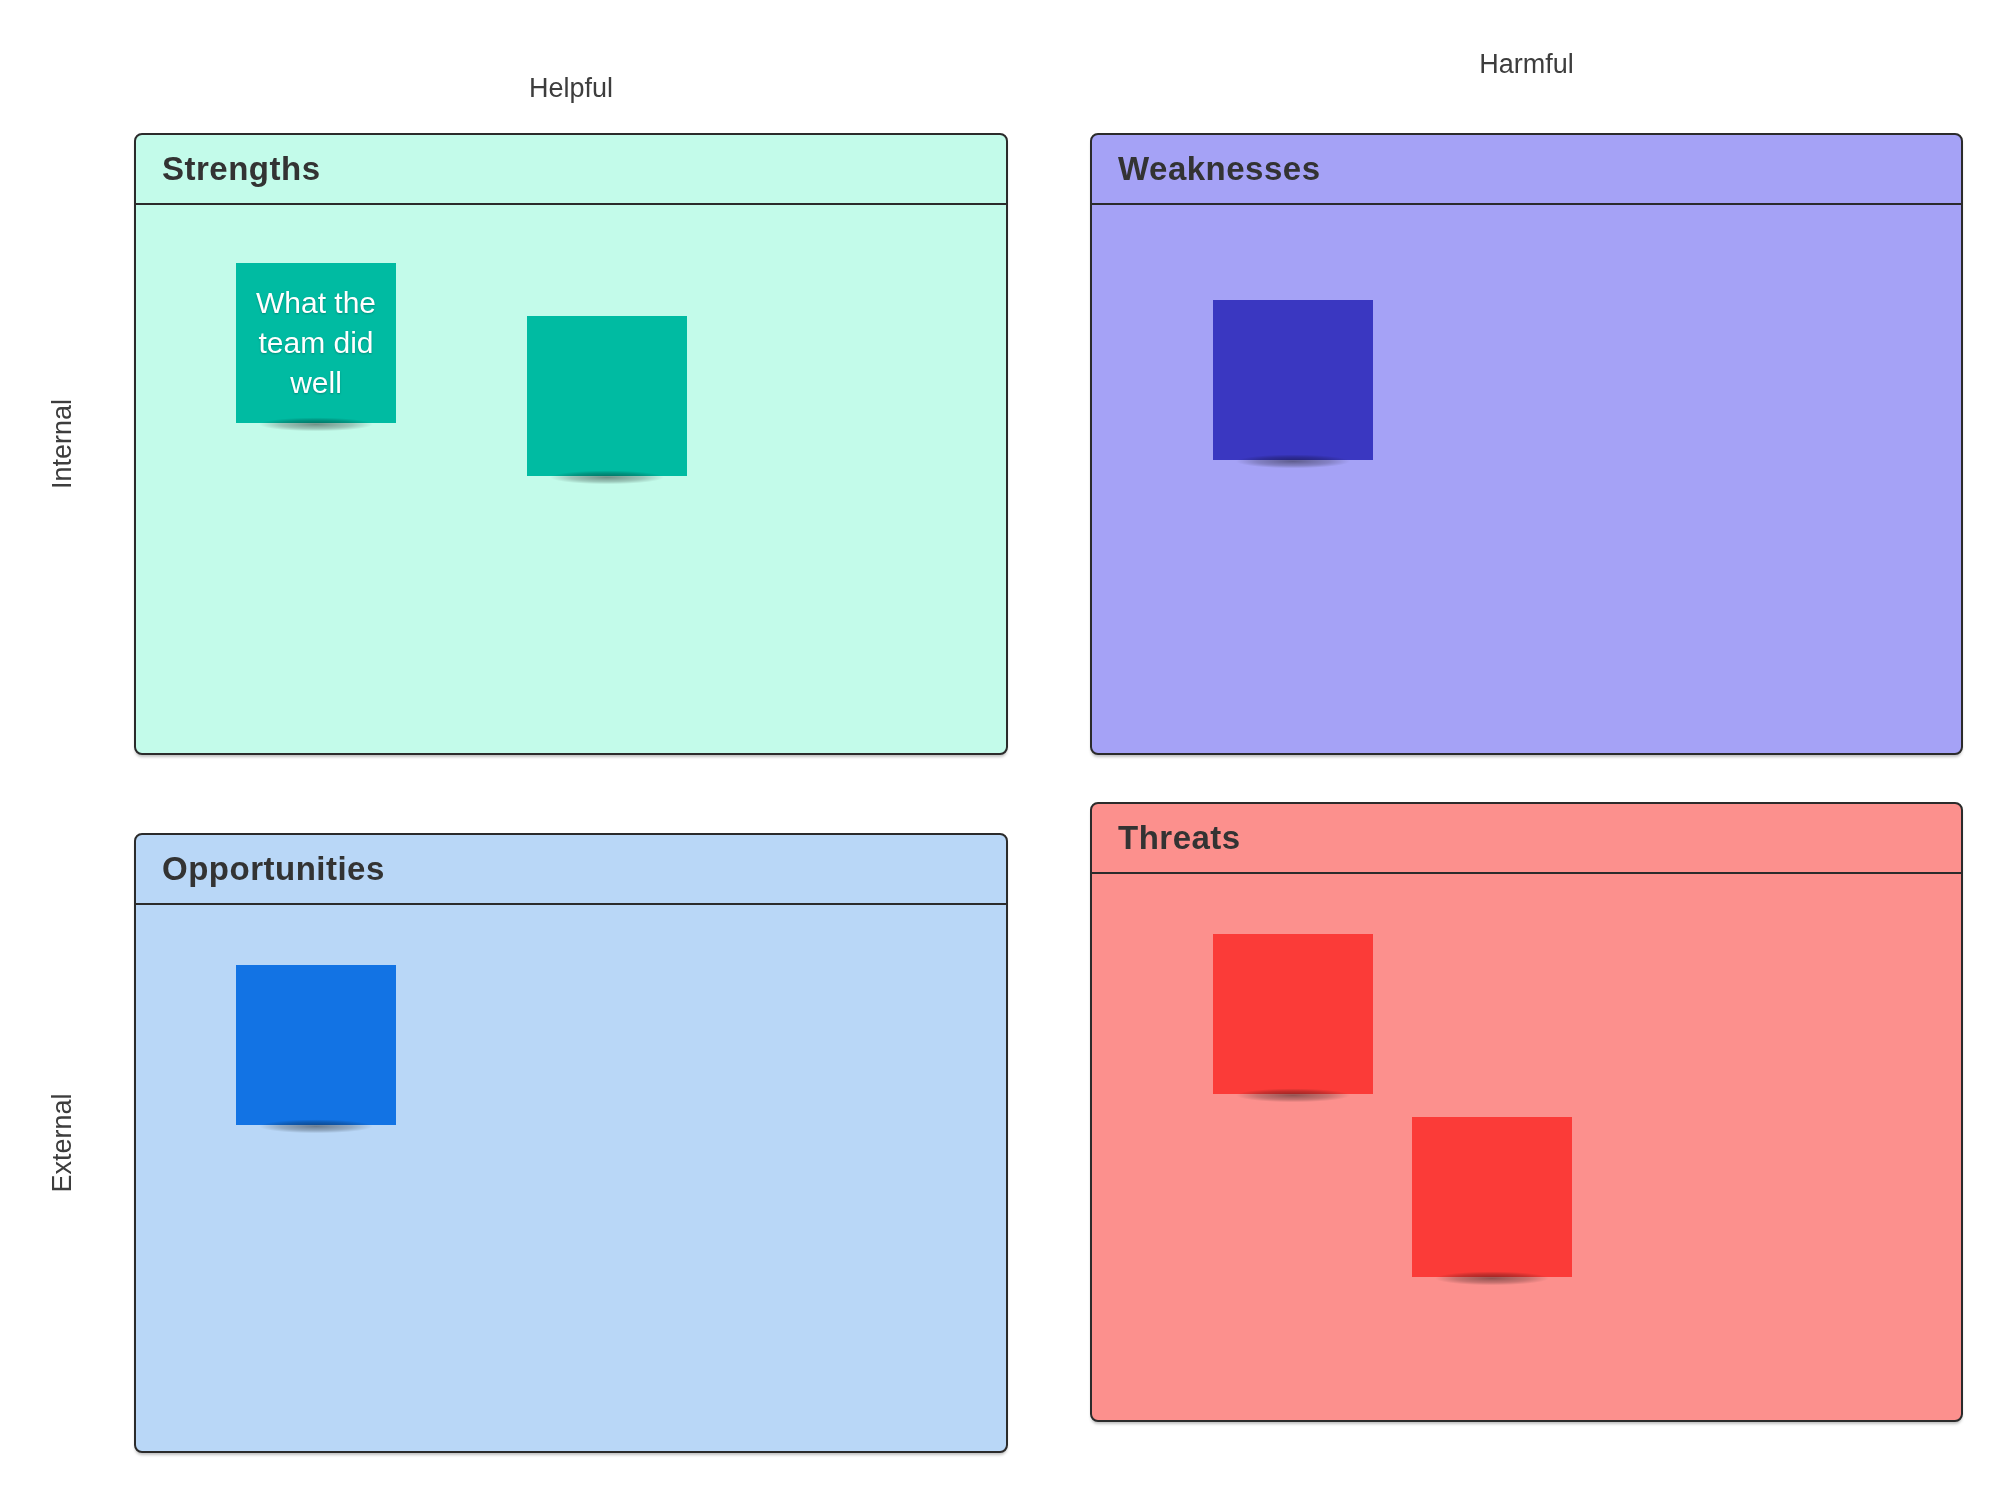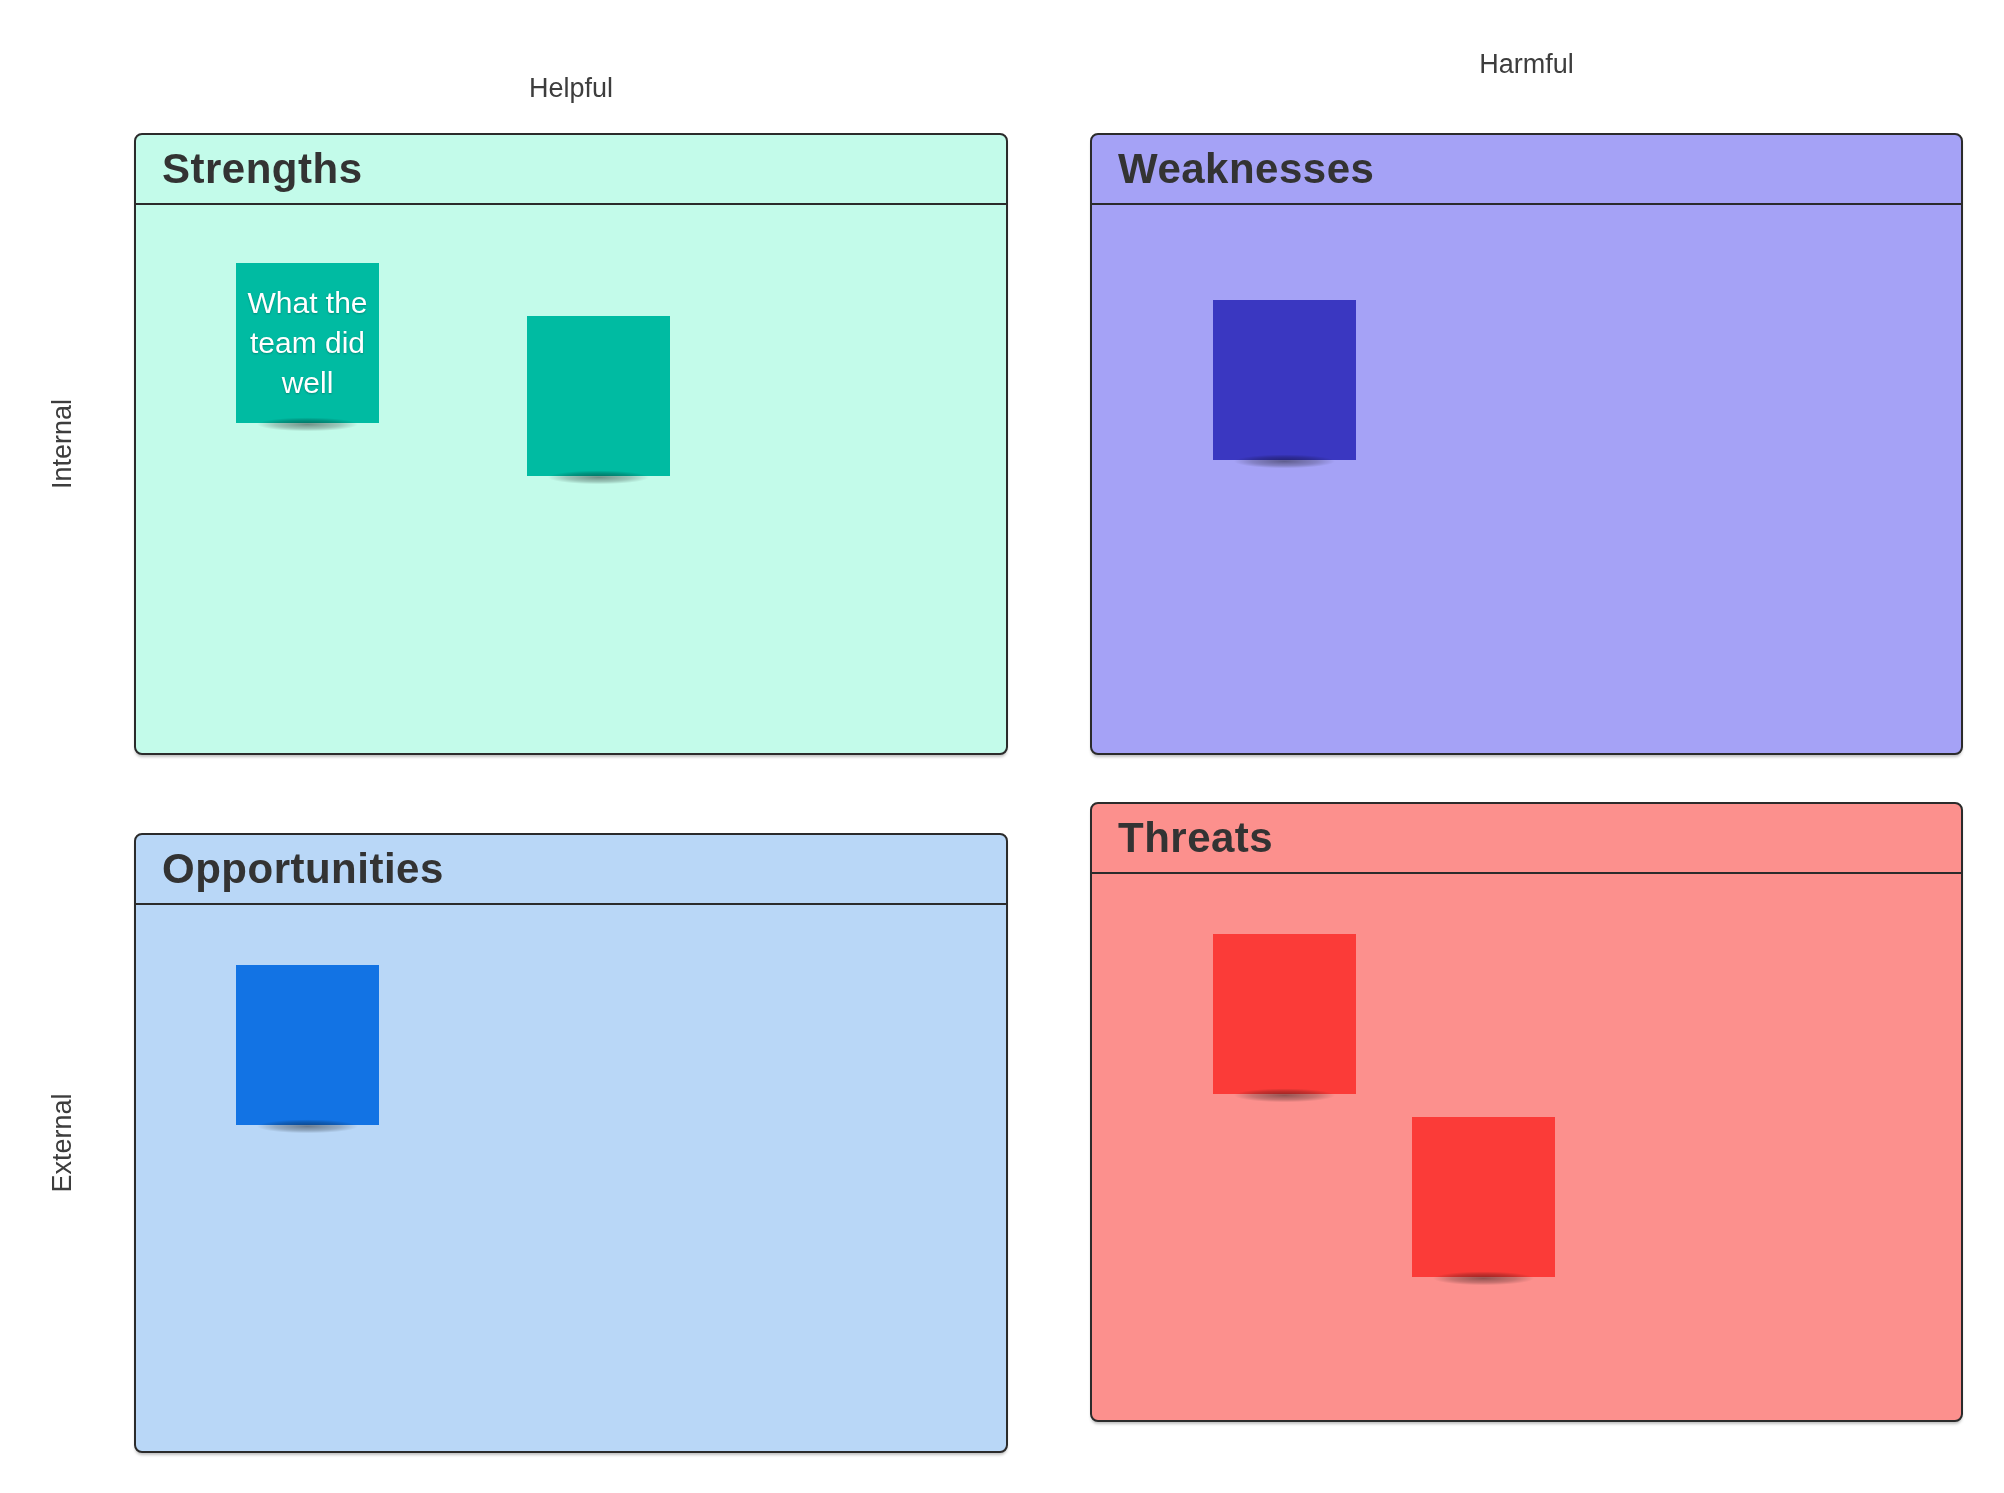--- a/index.html
+++ b/index.html
@@ -60,37 +60,37 @@
     position: relative;
     height: 70px;
     border-bottom: 2.5px solid #2b2b2b;
     display: flex;
     align-items: center;
     padding-left: 26px;
     box-sizing: border-box;
   }
   .quad-title {
     margin: 0;
-    font-size: 42px;
+    font-size: 33px;
     font-weight: bold;
     color: #333333;
     letter-spacing: 0.5px;
   }
   .quad-body {
     position: absolute;
     left: 0;
     top: 70px;
     right: 0;
     bottom: 0;
   }
 
   
   .note {
     position: absolute;
-    width: 143px;
+    width: 160px;
     height: 160px;
     display: flex;
     align-items: center;
     justify-content: center;
     text-align: center;
   }
   .note::after {
     content: "";
     position: absolute;
     left: 4px;

